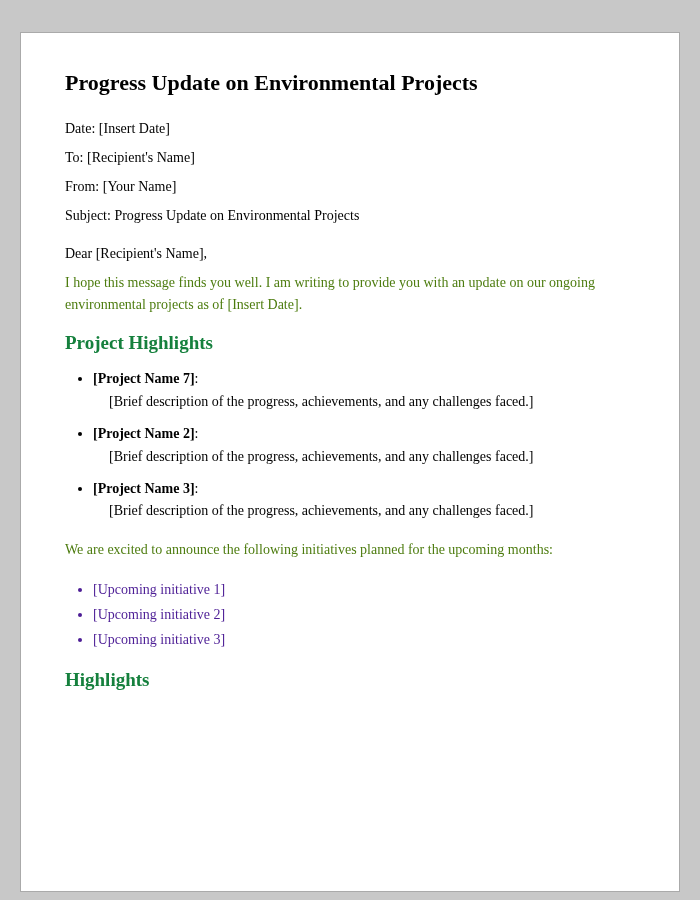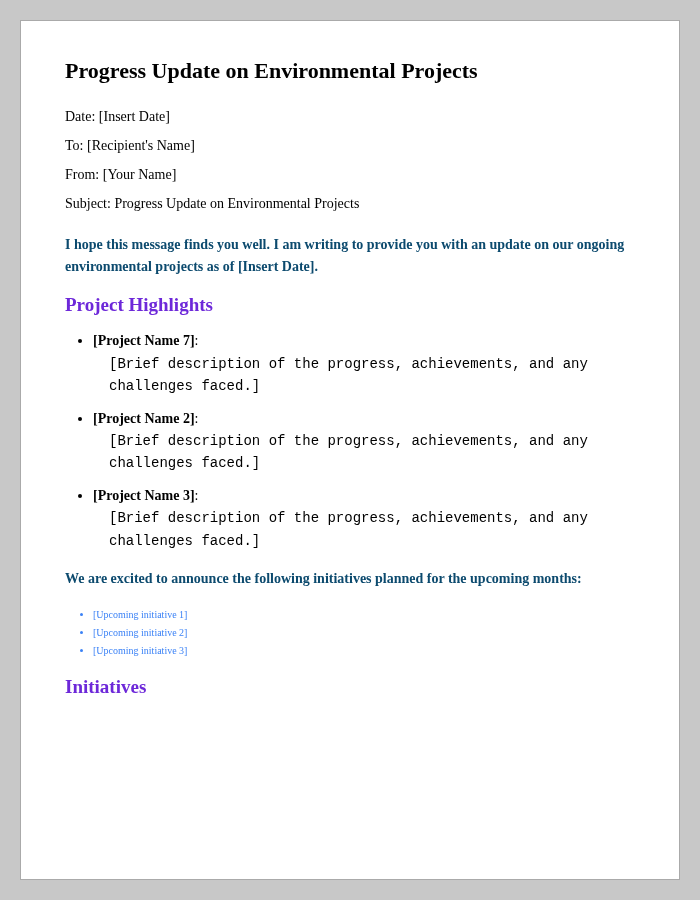--- a/index.html
+++ b/index.html
@@ -17,20 +17,21 @@
       padding: 20px;
       font-family: Georgia, 'Times New Roman', serif;
     }
 
     .page-container {
       width: 660px;
       background-color: #ffffff;
       border: 1px solid #aaa;
       padding: 36px 44px 36px 44px;
       min-height: 860px;
+      margin-top: 12px;
     }
 
     .doc-title {
       font-size: 22px;
       font-weight: bold;
       font-family: Georgia, serif;
       color: #000;
       margin-bottom: 20px;
       line-height: 1.3;
     }
@@ -51,31 +52,30 @@
     .greeting {
       font-size: 14px;
       font-family: Georgia, serif;
       color: #000;
       margin-bottom: 10px;
     }
 
     .body-text {
       font-size: 14px;
       font-family: Georgia, serif;
-      color: #0c4a6e;
+      color: #4d7c0f;
       line-height: 1.6;
       margin-bottom: 16px;
-      font-weight: bold;
     }
 
     .section-heading {
       font-size: 19px;
       font-weight: bold;
       font-family: Georgia, serif;
-      color: #6d28d9;
+      color: #15803d;
       margin-bottom: 14px;
       margin-top: 10px;
     }
 
     .project-list {
       list-style: disc;
       padding-left: 28px;
       margin-bottom: 16px;
     }
 
@@ -86,54 +86,55 @@
       margin-bottom: 4px;
       line-height: 1.6;
     }
 
     .project-list li .project-name {
       font-weight: bold;
     }
 
     .project-description {
       font-size: 14px;
-      font-family: Liberation Mono, monospace;
+      font-family: Liberation Serif, serif;
       color: #000;
       margin-left: 0px;
       padding-left: 16px;
       margin-bottom: 10px;
       line-height: 1.6;
     }
 
     .initiative-list {
       list-style: disc;
       padding-left: 28px;
       margin-bottom: 16px;
     }
 
     .initiative-list li {
-      font-size: 10px;
+      font-size: 14px;
       font-family: Georgia, serif;
-      color: #3b82f6;
+      color: #4c1d95;
       line-height: 1.8;
     }
   </style>
 </head>
 <body>
 
 <div class="page-container">
 
   <h1 class="doc-title">Progress Update on Environmental Projects</h1>
 
   <p class="meta-line">Date: [Insert Date]</p>
   <p class="meta-line">To: [Recipient's Name]</p>
   <p class="meta-line">From: [Your Name]</p>
   <p class="meta-line">Subject: Progress Update on Environmental Projects</p>
 
   <div class="greeting-block">
+    <p class="greeting">Dear [Recipient's Name],</p>
     <p class="body-text">I hope this message finds you well. I am writing to provide you with an update on our ongoing environmental projects as of [Insert Date].</p>
   </div>
 
   <h2 class="section-heading">Project Highlights</h2>
 
   <ul class="project-list">
     <li>
       <span class="project-name">[Project Name 7]</span>:
       <div class="project-description">[Brief description of the progress, achievements, and any challenges faced.]</div>
     </li>
@@ -155,16 +156,16 @@
       <span>[Upcoming initiative 1]</span>
     </li>
     <li>
       <span>[Upcoming initiative 2]</span>
     </li>
     <li>
       <span>[Upcoming initiative 3]</span>
     </li>
   </ul>
 
-  <h2 class="section-heading">Initiatives</h2>
+  <h2 class="section-heading">Highlights</h2>
 
 
 </div>
 
 </body></html>

